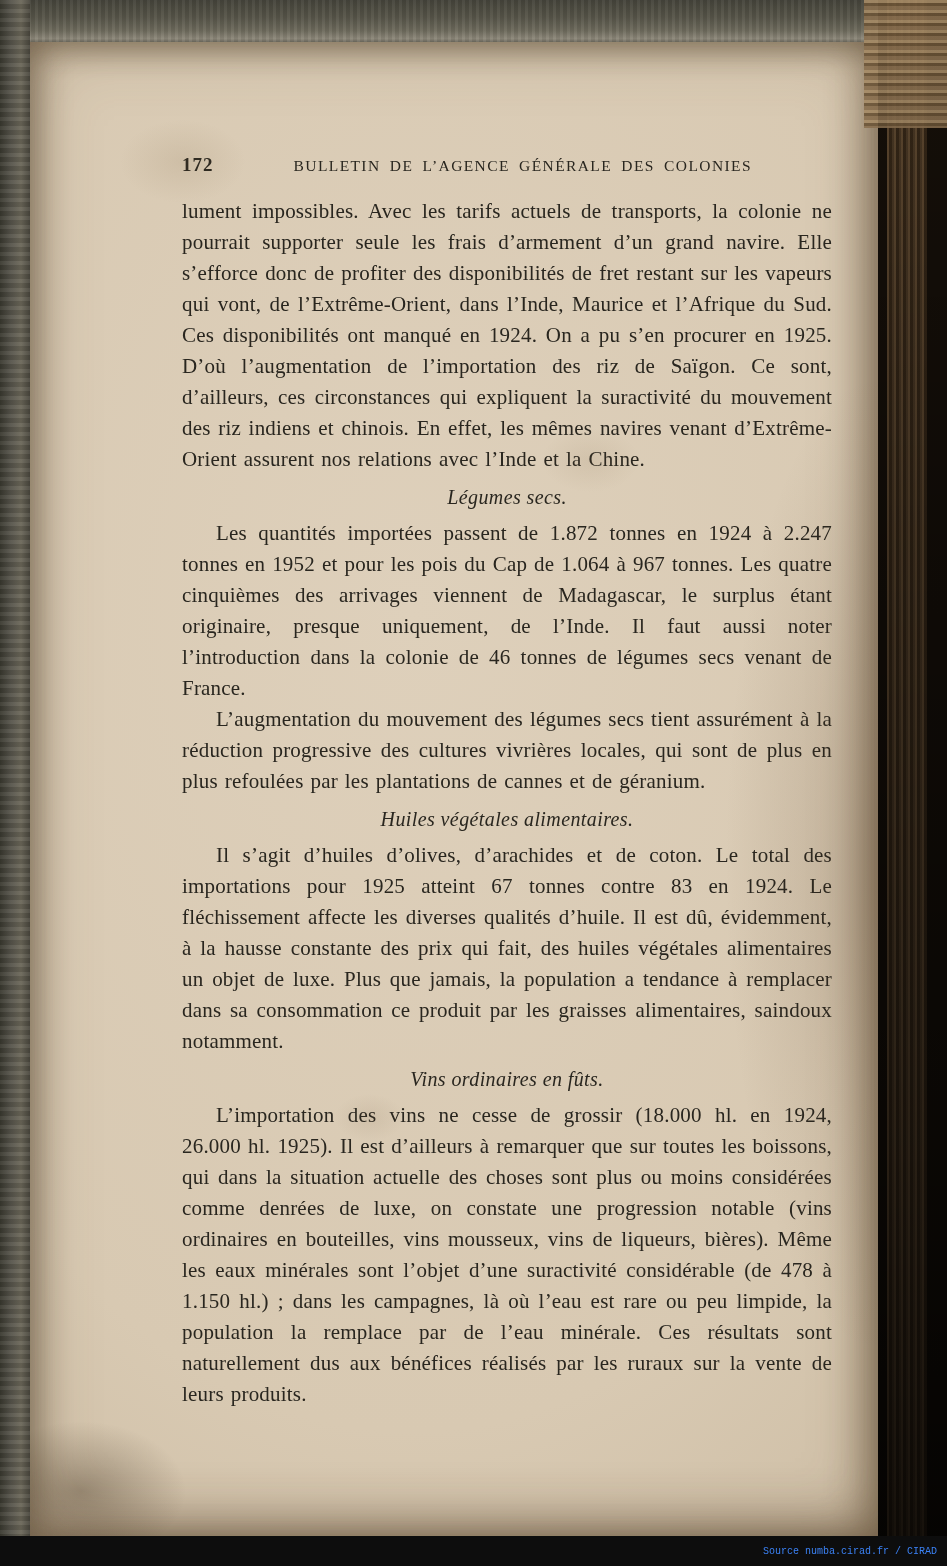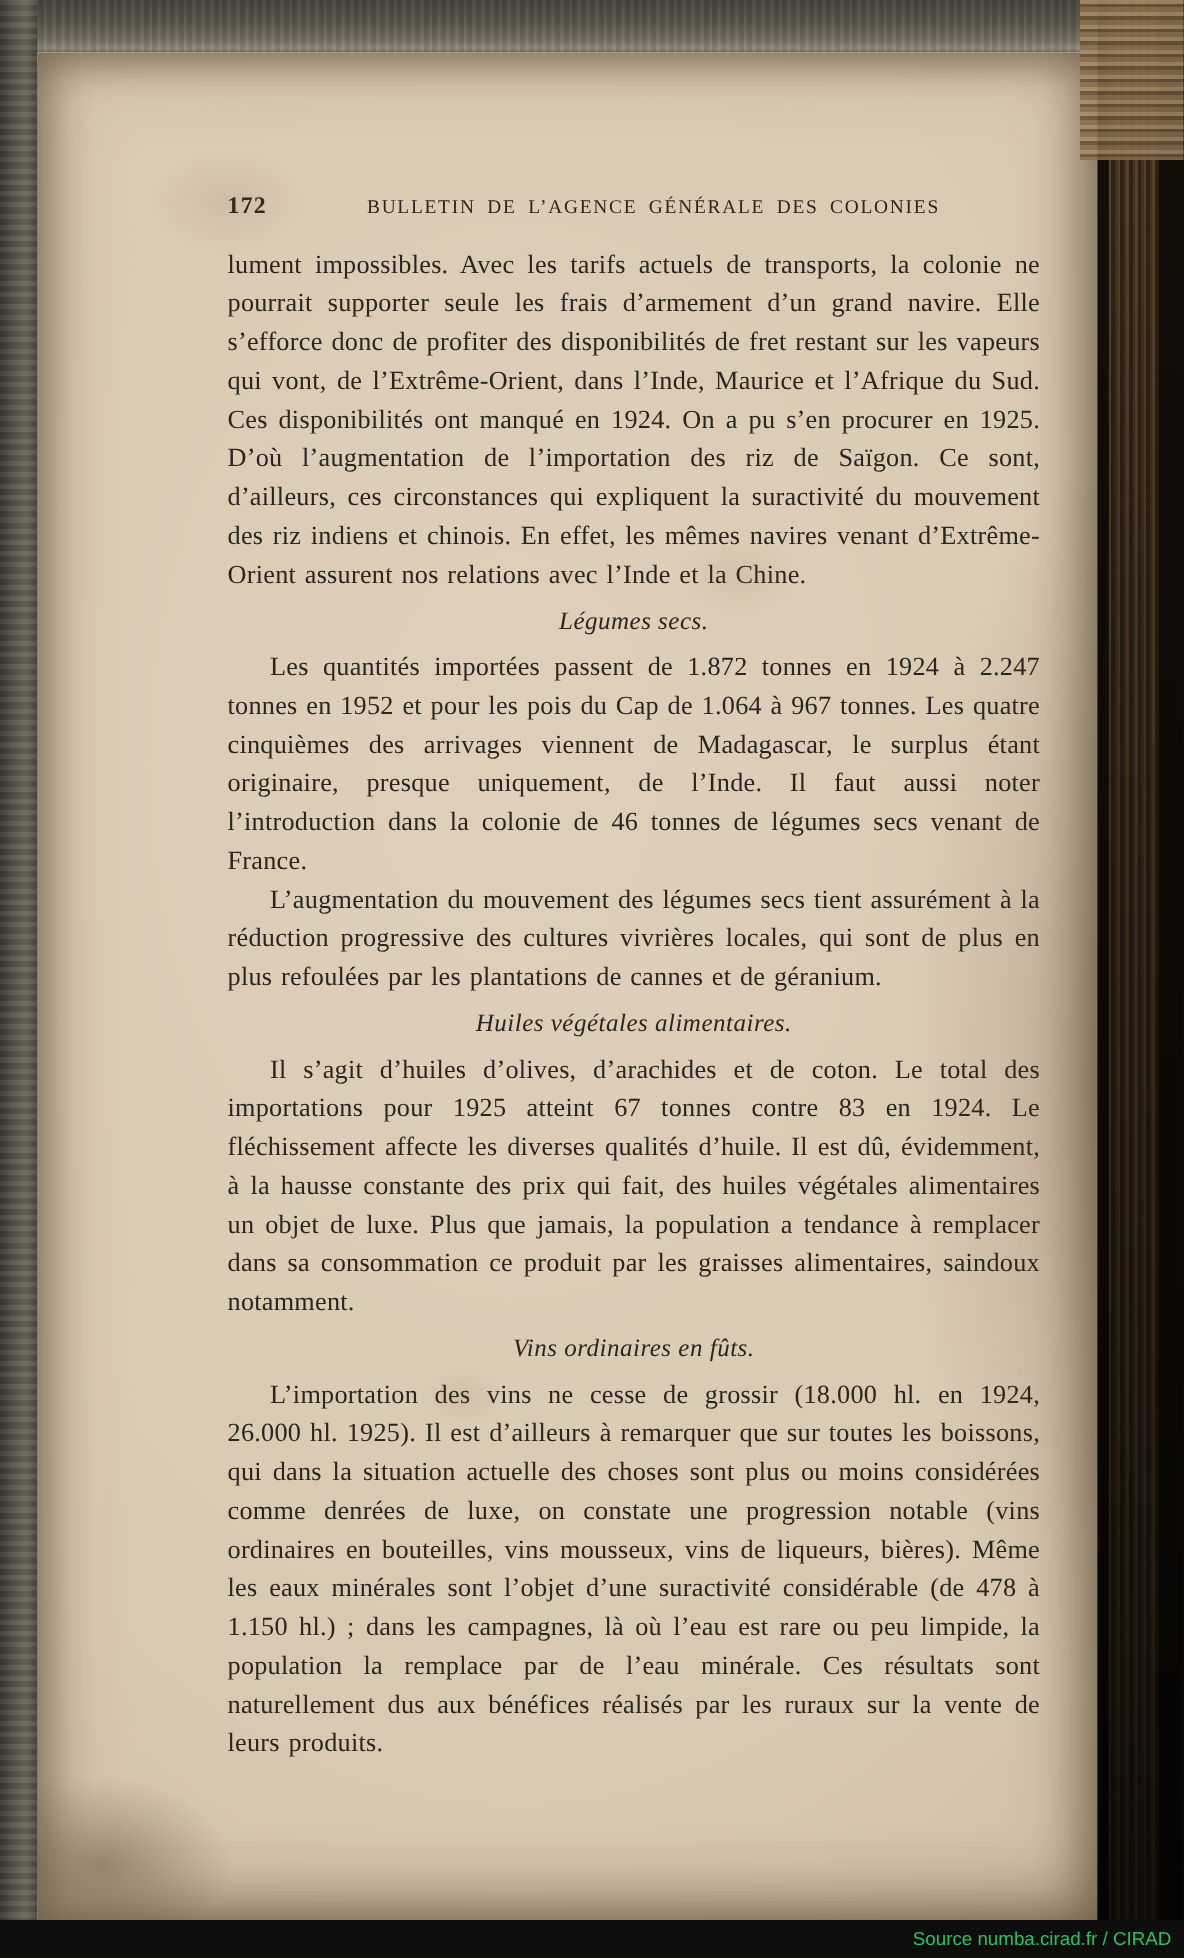--- a/index.html
+++ b/index.html
@@ -102,23 +102,23 @@
   }
 
   
   .source-bar {
     position: absolute; left: 0; bottom: 0; width: 947px; height: 30px;
     background: #0d0d0d;
     display: flex; align-items: center; justify-content: flex-end;
     padding-right: 10px; box-sizing: border-box;
   }
   .source-bar span {
-    color: #22c55e;
-    font-family: Liberation Sans, sans-serif;
-    font-size: 15px;
+    color: #3b82f6;
+    font-family: Liberation Mono, monospace;
+    font-size: 10px;
   }
 </style>
 </head>
 <body>
 
 <div class="stage">
 
   <div class="scan-top"></div>
   <div class="scan-left"></div>
 

